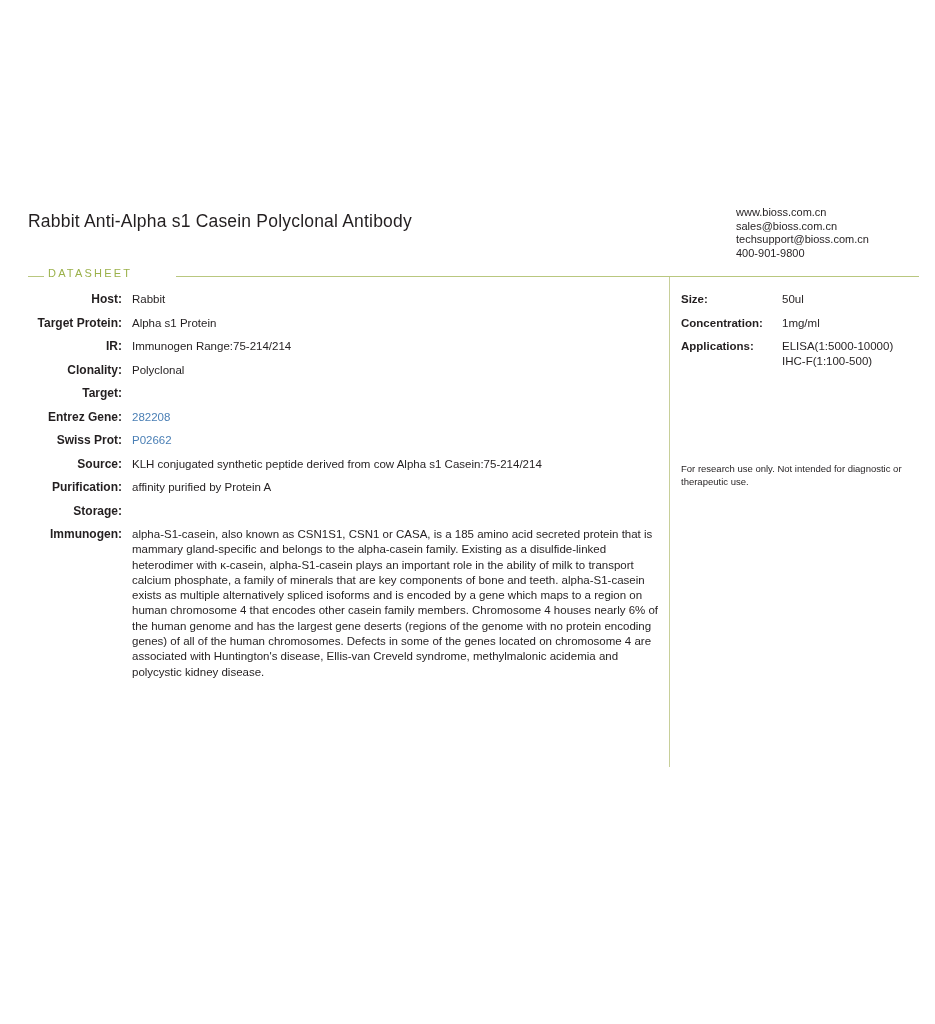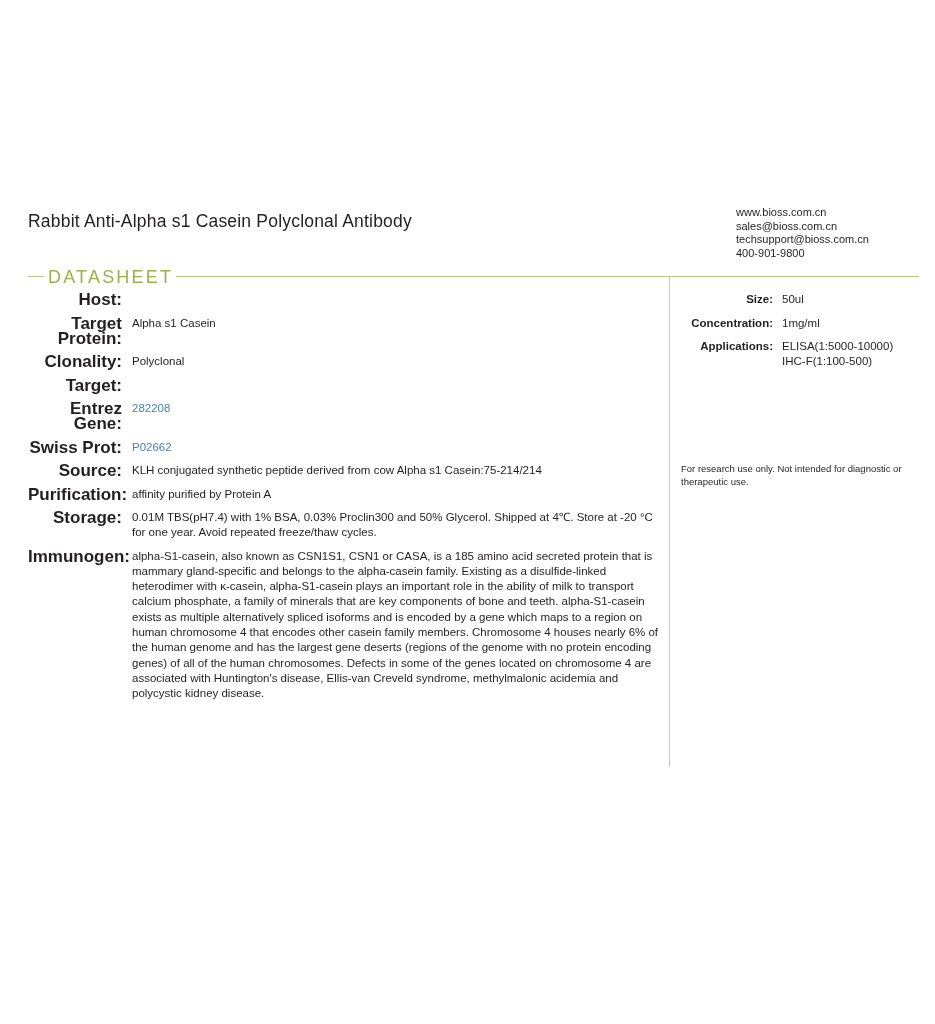--- a/index.html
+++ b/index.html
@@ -57,21 +57,21 @@
     left: 0;
     top: 9px;
     width: 16px;
     height: 1px;
     background: #b9c77f;
   }
   .ds-label {
     position: absolute;
     left: 20px;
     top: 0;
-    font-size: 18px;
+    font-size: 11px;
     letter-spacing: 2.2px;
     color: #9bb14a;
     font-weight: 400;
   }
   .ds-line-right {
     position: absolute;
     left: 148px;
     top: 9px;
     right: 0;
     height: 1px;
@@ -97,21 +97,21 @@
   }
   .row {
     display: flex;
     align-items: flex-start;
     margin-bottom: 8.5px;
   }
   .row .lbl {
     width: 94px;
     flex: 0 0 94px;
     text-align: right;
-    font-size: 17px;
+    font-size: 12px;
     font-weight: bold;
     color: #231f20;
     padding-right: 0;
     line-height: 15px;
   }
   .row .val {
     margin-left: 10px;
     font-size: 11.5px;
     line-height: 15px;
     color: #231f20;
@@ -130,21 +130,21 @@
     width: 250px;
   }
   .rrow {
     display: flex;
     align-items: flex-start;
     margin-bottom: 8.5px;
   }
   .rrow .lbl {
     width: 92px;
     flex: 0 0 92px;
-    text-align: right;
+    text-align: left;
     font-size: 11.5px;
     font-weight: bold;
     line-height: 15px;
     color: #231f20;
   }
   .rrow .val {
     margin-left: 9px;
     font-size: 11.5px;
     line-height: 15px;
     color: #231f20;
@@ -180,27 +180,32 @@
     <div class="ds-label">DATASHEET</div>
     <div class="ds-line-right"></div>
   </div>
 
   <div class="v-divider"></div>
 
   <div class="left-col">
 
     <div class="row">
       <div class="lbl">Host:</div>
+      <div class="val">Rabbit</div>
     </div>
 
     <div class="row">
       <div class="lbl">Target Protein:</div>
-      <div class="val">Alpha s1 Casein</div>
-    </div>
-
+      <div class="val">Alpha s1 Protein</div>
+    </div>
+
+    <div class="row">
+      <div class="lbl">IR:</div>
+      <div class="val">Immunogen Range:75-214/214</div>
+    </div>
 
     <div class="row">
       <div class="lbl">Clonality:</div>
       <div class="val">Polyclonal</div>
     </div>
 
     <div class="row">
       <div class="lbl">Target:</div>
     </div>
 
@@ -219,21 +224,20 @@
       <div class="val">KLH conjugated synthetic peptide derived from cow Alpha s1 Casein:75-214/214</div>
     </div>
 
     <div class="row">
       <div class="lbl">Purification:</div>
       <div class="val">affinity purified by Protein A</div>
     </div>
 
     <div class="row">
       <div class="lbl">Storage:</div>
-      <div class="val">0.01M TBS(pH7.4) with 1% BSA, 0.03% Proclin300 and 50% Glycerol. Shipped at 4℃. Store at -20 °C for one year. Avoid repeated freeze/thaw cycles.</div>
     </div>
 
     <div class="row bg">
       <div class="lbl">Immunogen:</div>
       <div class="val">alpha-S1-casein, also known as CSN1S1, CSN1 or CASA, is a 185 amino acid secreted protein that is mammary gland-specific and belongs to the alpha-casein family. Existing as a disulfide-linked heterodimer with κ-casein, alpha-S1-casein plays an important role in the ability of milk to transport calcium phosphate, a family of minerals that are key components of bone and teeth. alpha-S1-casein exists as multiple alternatively spliced isoforms and is encoded by a gene which maps to a region on human chromosome 4 that encodes other casein family members. Chromosome 4 houses nearly 6% of the human genome and has the largest gene deserts (regions of the genome with no protein encoding genes) of all of the human chromosomes. Defects in some of the genes located on chromosome 4 are associated with Huntington's disease, Ellis-van Creveld syndrome, methylmalonic acidemia and polycystic kidney disease.</div>
     </div>
 
   </div>
 
   <div class="right-col">

